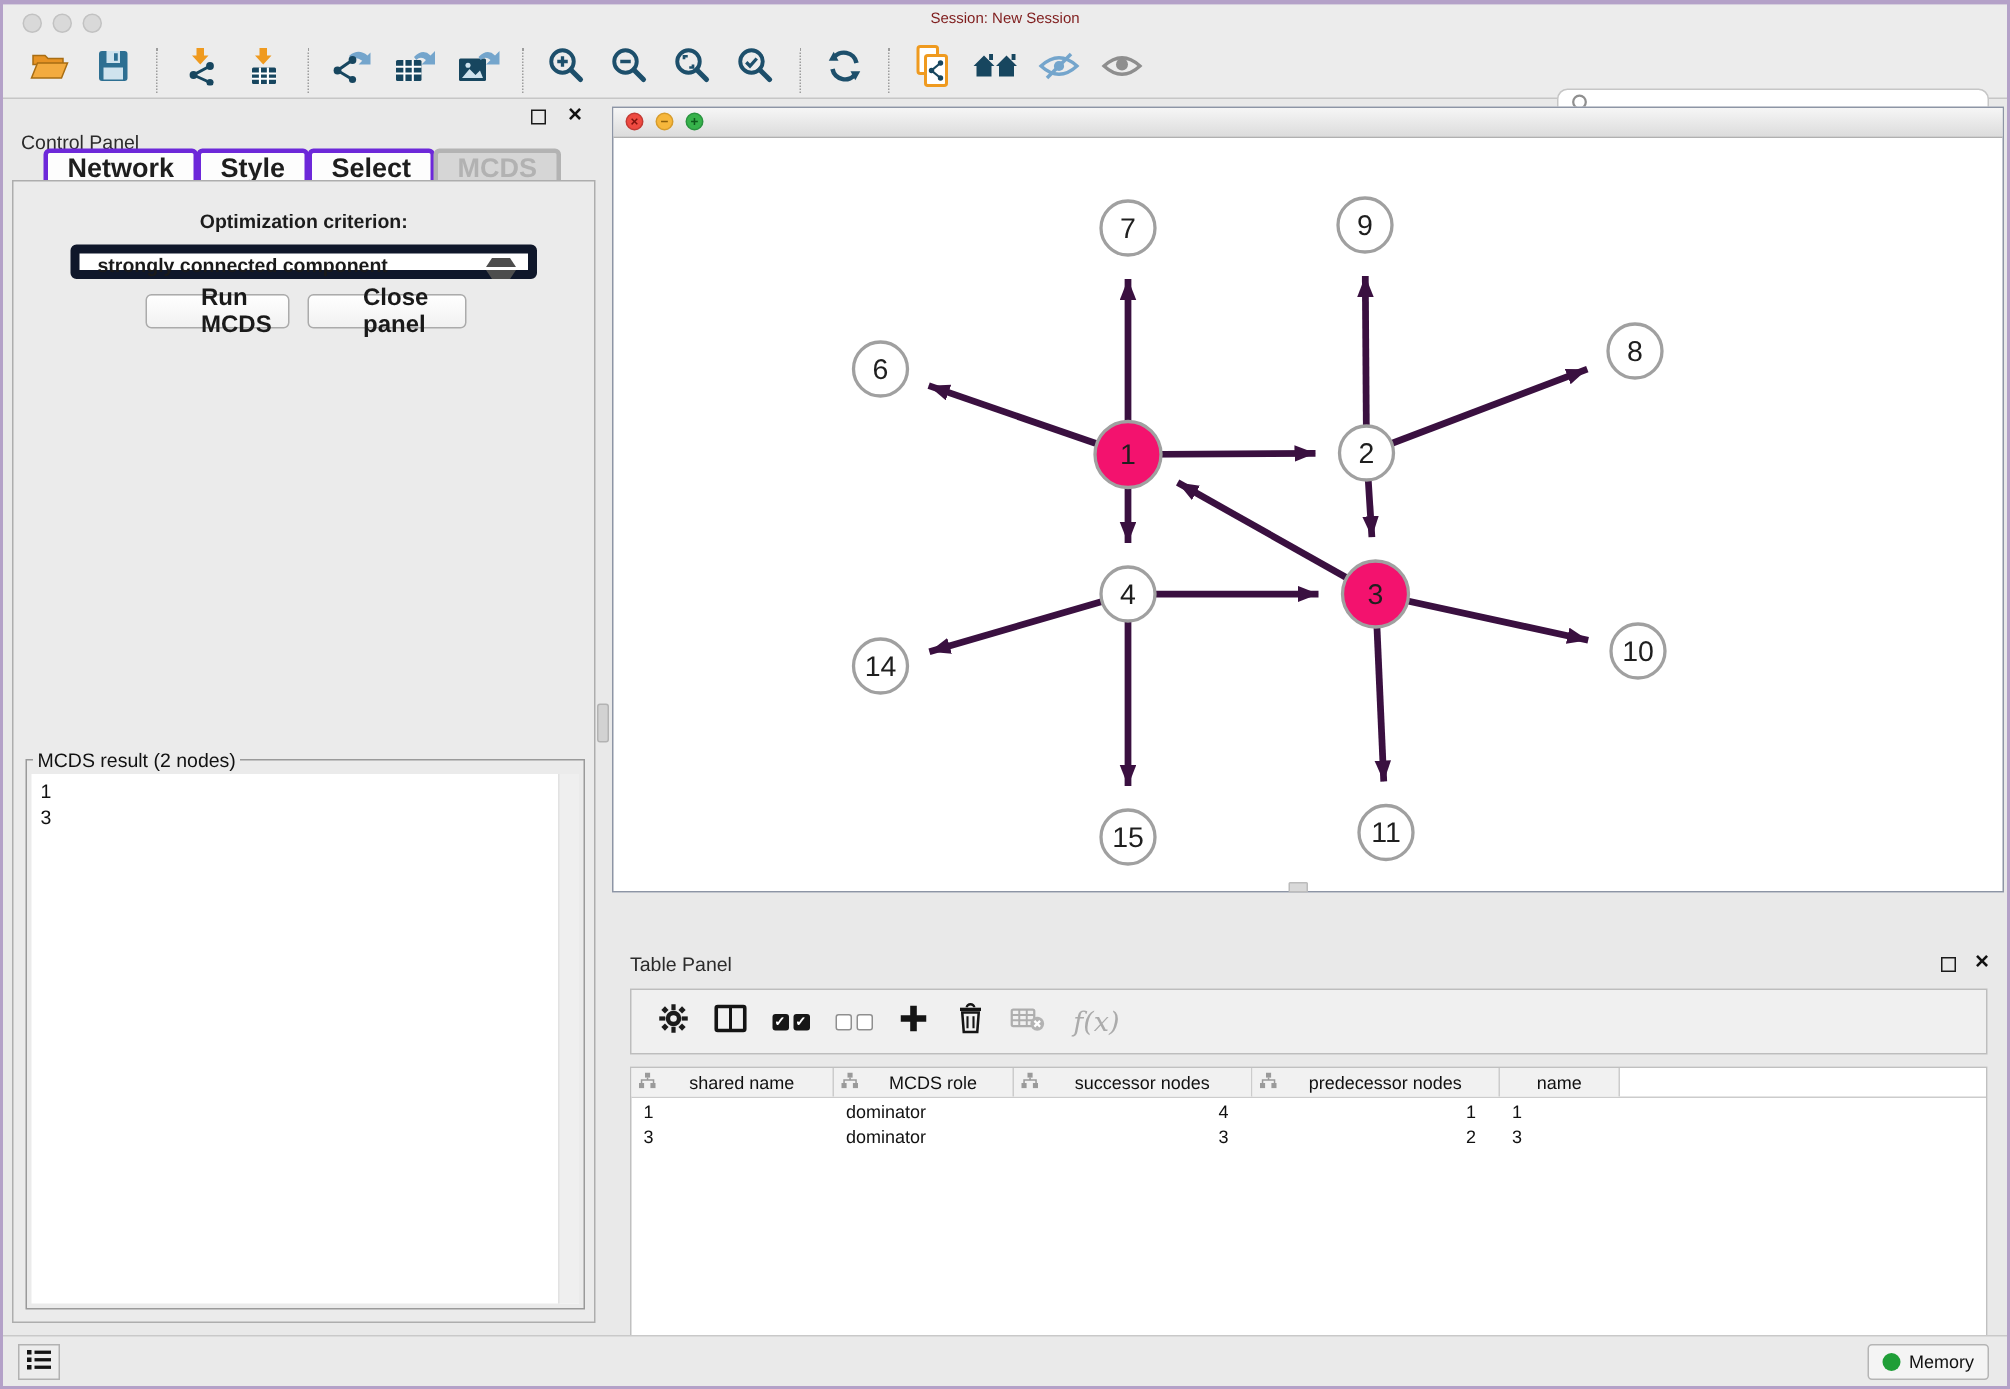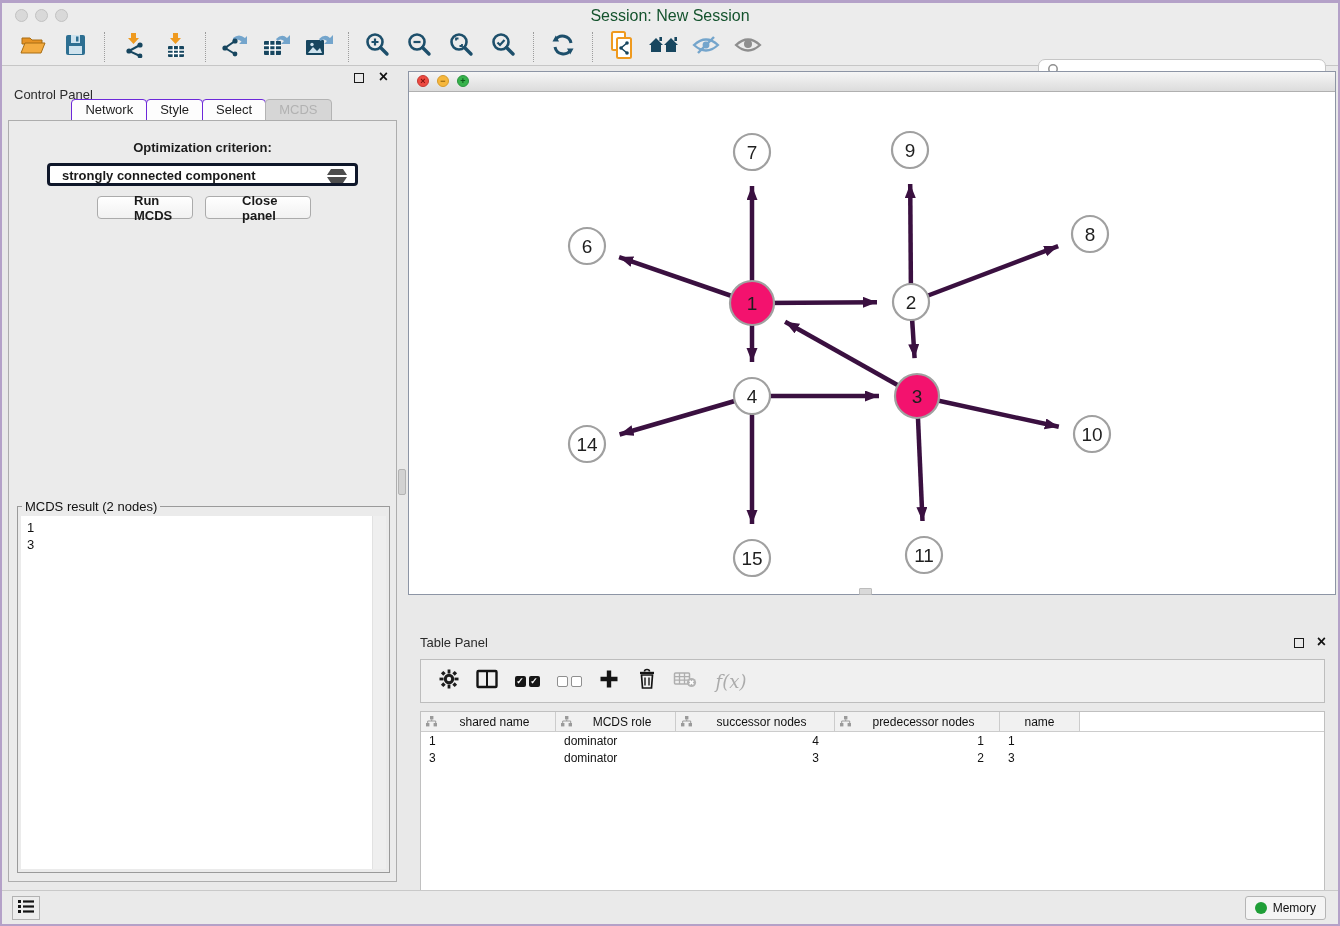--- a/index.html
+++ b/index.html
@@ -7,45 +7,45 @@
     position:relative; width:1340px; height:926px; box-sizing:border-box;
     background:#e9e9e9; overflow:hidden;
     border:2px solid #b4a1c8; border-top:3px solid #b4a1c8;
     font-family:"Liberation Sans", sans-serif; color:#222;
     -webkit-font-smoothing:antialiased;
   }
   
   #titlebar{position:absolute;left:0;top:0;width:100%;height:25px;background:#ececec;}
   .traffic{position:absolute;top:6px;width:13px;height:13px;border-radius:50%;}
   .t-gray{background:#d9d9d9;border:1px solid #c2c2c2;box-sizing:border-box;}
-  #win-title{position:absolute;left:0;top:4px;width:100%;text-align:center;font-size:16px;color:#14532d;}
+  #win-title{position:absolute;left:0;top:4px;width:100%;text-align:center;font-size:10px;color:#7f1d1d;}
   
   #toolbar{position:absolute;left:0;top:25px;width:100%;height:38px;background:#ececec;border-bottom:1px solid #c6c6c6;display:flex;align-items:center;padding-left:10px;box-sizing:border-box;}
   .tb-btn{width:30px;height:30px;display:flex;align-items:center;justify-content:center;margin:0 6px;flex:0 0 auto;}
   .tb-sep{width:0;height:30px;border-left:1px dotted #9d9d9d;margin:0 8px;flex:0 0 auto;}
   #search-box{position:absolute;right:12px;top:31px;width:288px;height:25px;background:#fff;border:1px solid #c6c6c6;border-radius:7px;display:flex;align-items:center;box-sizing:border-box;}
   
   #cp-header{position:absolute;left:0;top:64px;width:400px;height:26px;}
   #cp-title{position:absolute;left:12px;top:20px;font-size:13px;color:#2b2b2b;}
   .float-ic{width:10px;height:10px;border:1.5px solid #1a1a1a;box-sizing:border-box;display:inline-block;}
   .close-ic{font-size:16px;font-weight:bold;color:#111;line-height:10px;}
   #cp-float{position:absolute;right:38px;top:6px;}
   #cp-close{position:absolute;right:14px;top:5px;}
   .tabs-row{display:flex;justify-content:center;}
   #control-tabs{position:absolute;left:0;top:96px;width:400px;}
-  .tab{height:20px;line-height:20px;padding:0 13px;font-size:13px;font-weight:400;color:#1e1e1e;background:#fdfdfd;border:1px solid #6d28d9;border-radius:4px 4px 0 0;margin-left:-1px;}
+  .tab{height:20px;line-height:20px;padding:0 13px;font-size:18px;font-weight:700;color:#1e1e1e;background:#fdfdfd;border:3px solid #6d28d9;border-radius:4px 4px 0 0;margin-left:-1px;}
   .tab.active{background:#d6d6d6;color:#b2b2b2;border-color:#b3b3b3;}
   #cp-body{position:absolute;left:6px;top:117px;width:389px;height:762px;background:#ebebeb;border:1px solid #adadad;box-sizing:border-box;}
   #opt-label{position:absolute;left:0;top:19px;width:100%;text-align:center;font-size:13px;font-weight:700;color:#1c1c1c;}
-  #criterion-select{position:absolute;left:38px;top:42px;width:311px;height:23px;background:#fff;border:3px solid #0f172a;border-radius:4px;box-sizing:border-box;display:flex;align-items:flex-end;}
+  #criterion-select{position:absolute;left:38px;top:42px;width:311px;height:23px;background:#fff;border:6px solid #0f172a;border-radius:4px;box-sizing:border-box;display:flex;align-items:flex-start;}
   #criterion-select span{font-size:13px;font-weight:700;padding-left:12px;color:#1a1a1a;}
   .stepper{position:absolute;right:8px;top:3px;display:flex;flex-direction:column;gap:2px;}
   .tri-up{width:0;height:0;border-left:4px solid transparent;border-right:4px solid transparent;border-bottom:6px solid #4d4d4d;}
   .tri-dn{width:0;height:0;border-left:4px solid transparent;border-right:4px solid transparent;border-top:6px solid #4d4d4d;}
-  .cp-btn{position:absolute;top:75px;height:23px;background:linear-gradient(#ffffff,#f1f1f1);border:1px solid #ababab;border-radius:4px;font-size:13px;font-weight:700;color:#1a1a1a;display:flex;align-items:center;justify-content:center;box-sizing:border-box;padding-left:36px;}
+  .cp-btn{position:absolute;top:75px;height:23px;background:linear-gradient(#ffffff,#f1f1f1);border:1px solid #ababab;border-radius:4px;font-size:16px;font-weight:700;color:#1a1a1a;display:flex;align-items:center;justify-content:center;box-sizing:border-box;padding-left:36px;}
   #run-btn{left:88px;width:96px;}
   #closepanel-btn{left:196px;width:106px;}
   #mcds-fieldset{position:absolute;left:8px;top:378px;width:373px;height:374px;border:1px solid #9a9a9a;margin:0;padding:0;box-sizing:border-box;background:#ebebeb;}
   #mcds-fieldset legend{font-size:13px;color:#111;margin-left:4px;padding:0 3px;}
   #mcds-inner{position:absolute;left:3px;right:3px;top:2px;bottom:3px;background:#fff;}
   #mcds-result-text{margin:3px 0 0 6px;font-family:"Liberation Sans",sans-serif;font-size:13px;line-height:17px;color:#111;white-space:pre;}
   #mcds-scroll{position:absolute;right:0;top:0;bottom:0;width:13px;background:#efefef;border-left:1px solid #e2e2e2;}
   #gutter-handle{position:absolute;left:396px;top:466px;width:8px;height:26px;background:#d2d2d2;border:1px solid #b3b3b3;border-radius:2px;box-sizing:border-box;}
   
   #net-window{position:absolute;left:406px;top:68px;width:928px;height:524px;background:#fff;border:1px solid #8d95a5;box-sizing:border-box;}

